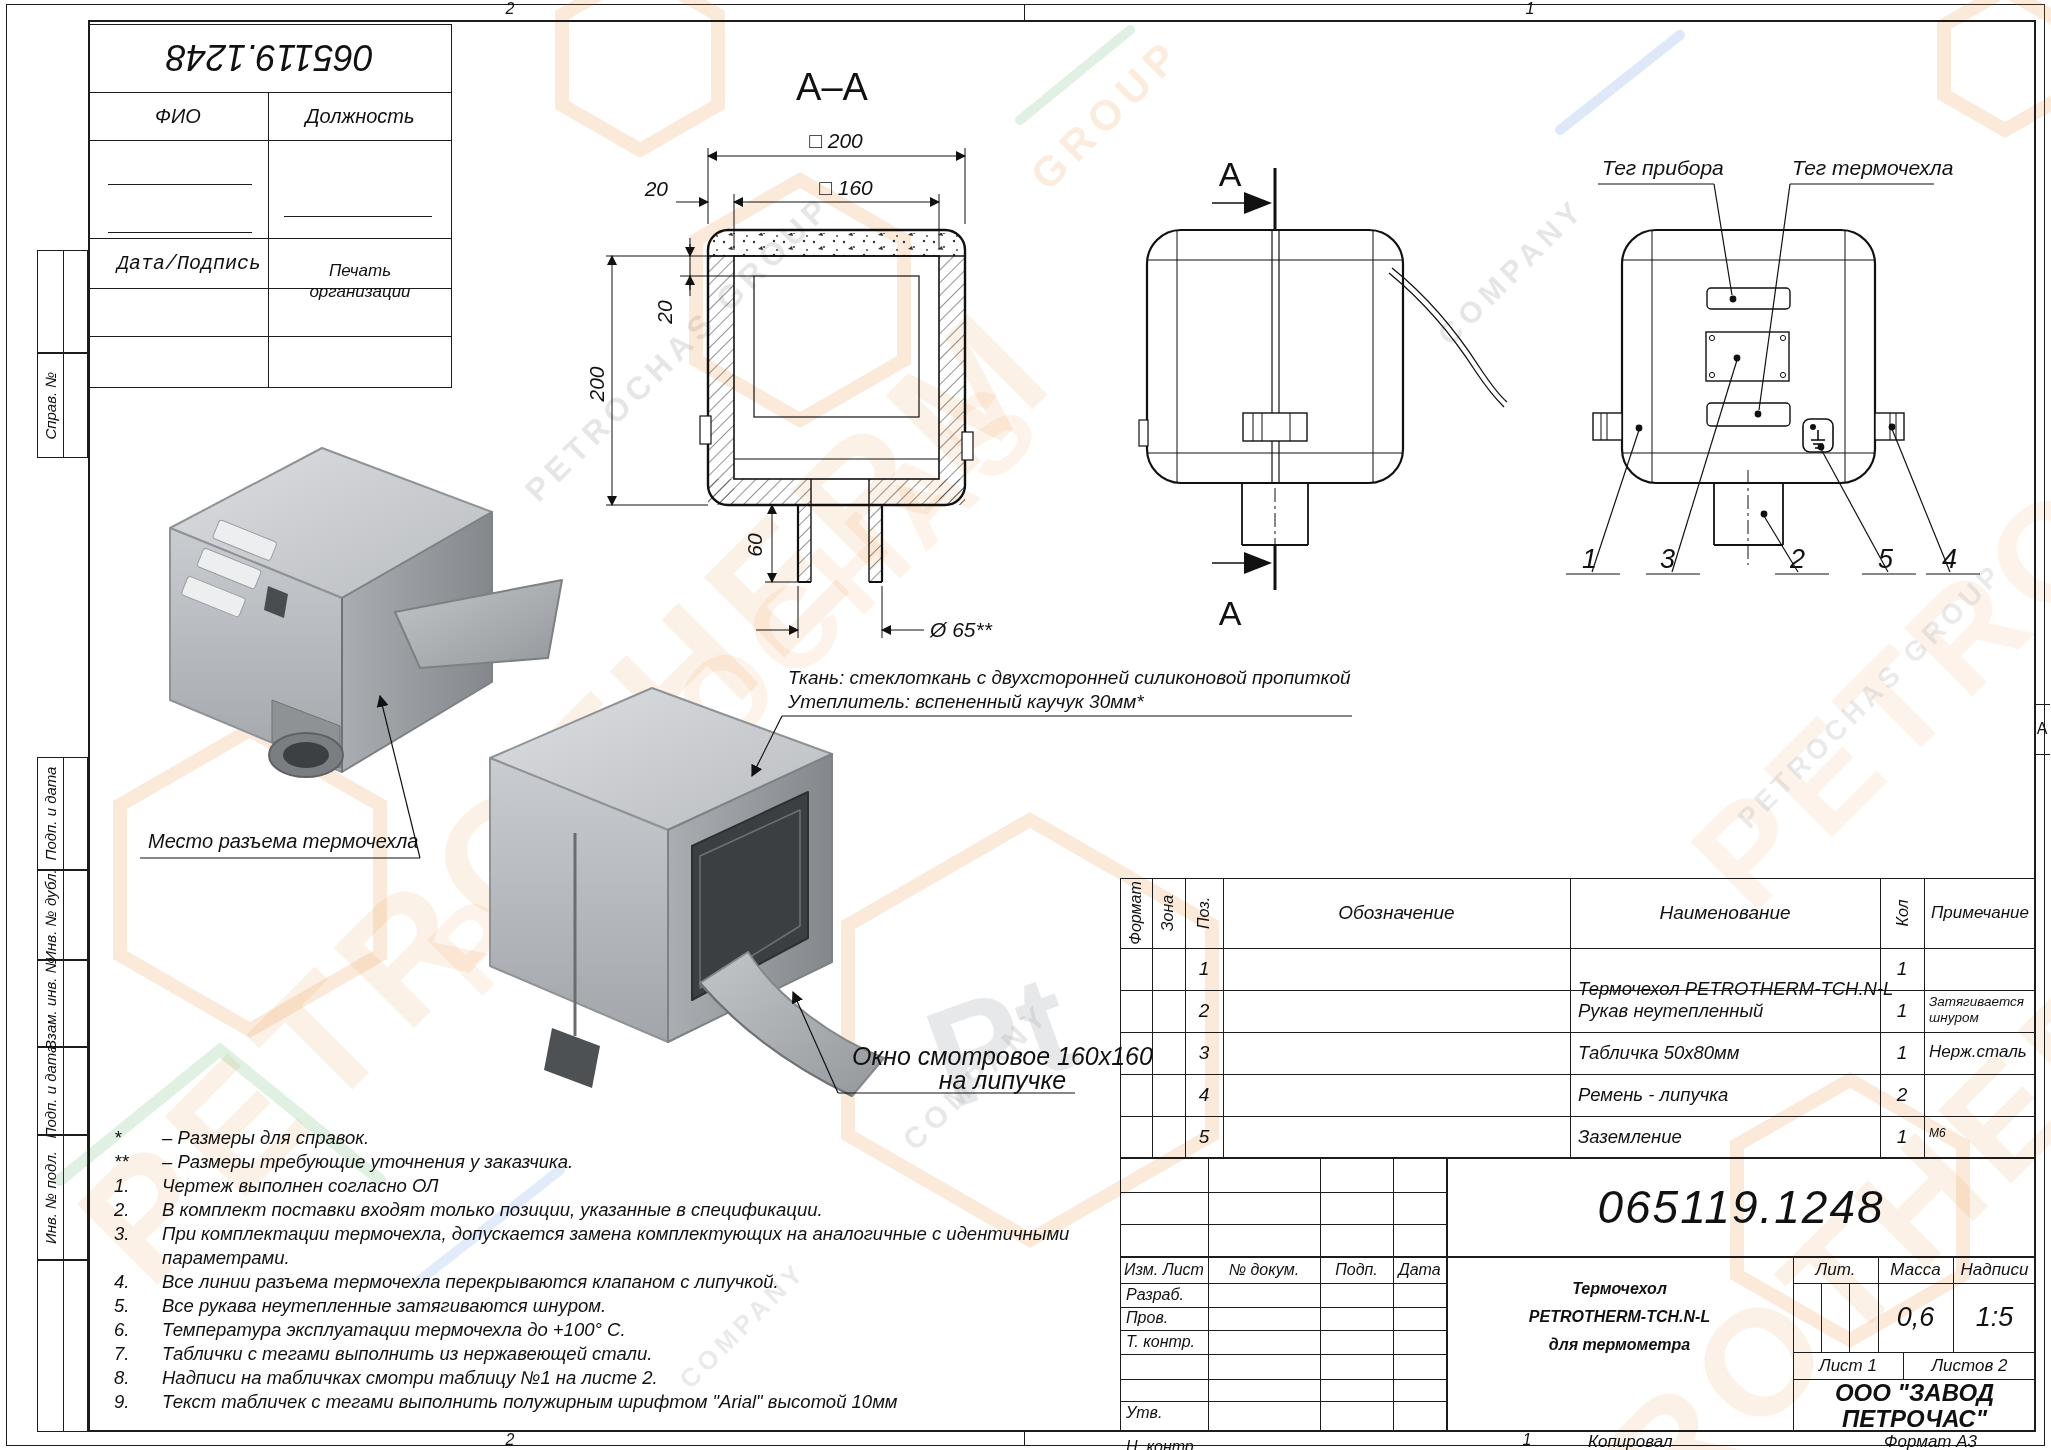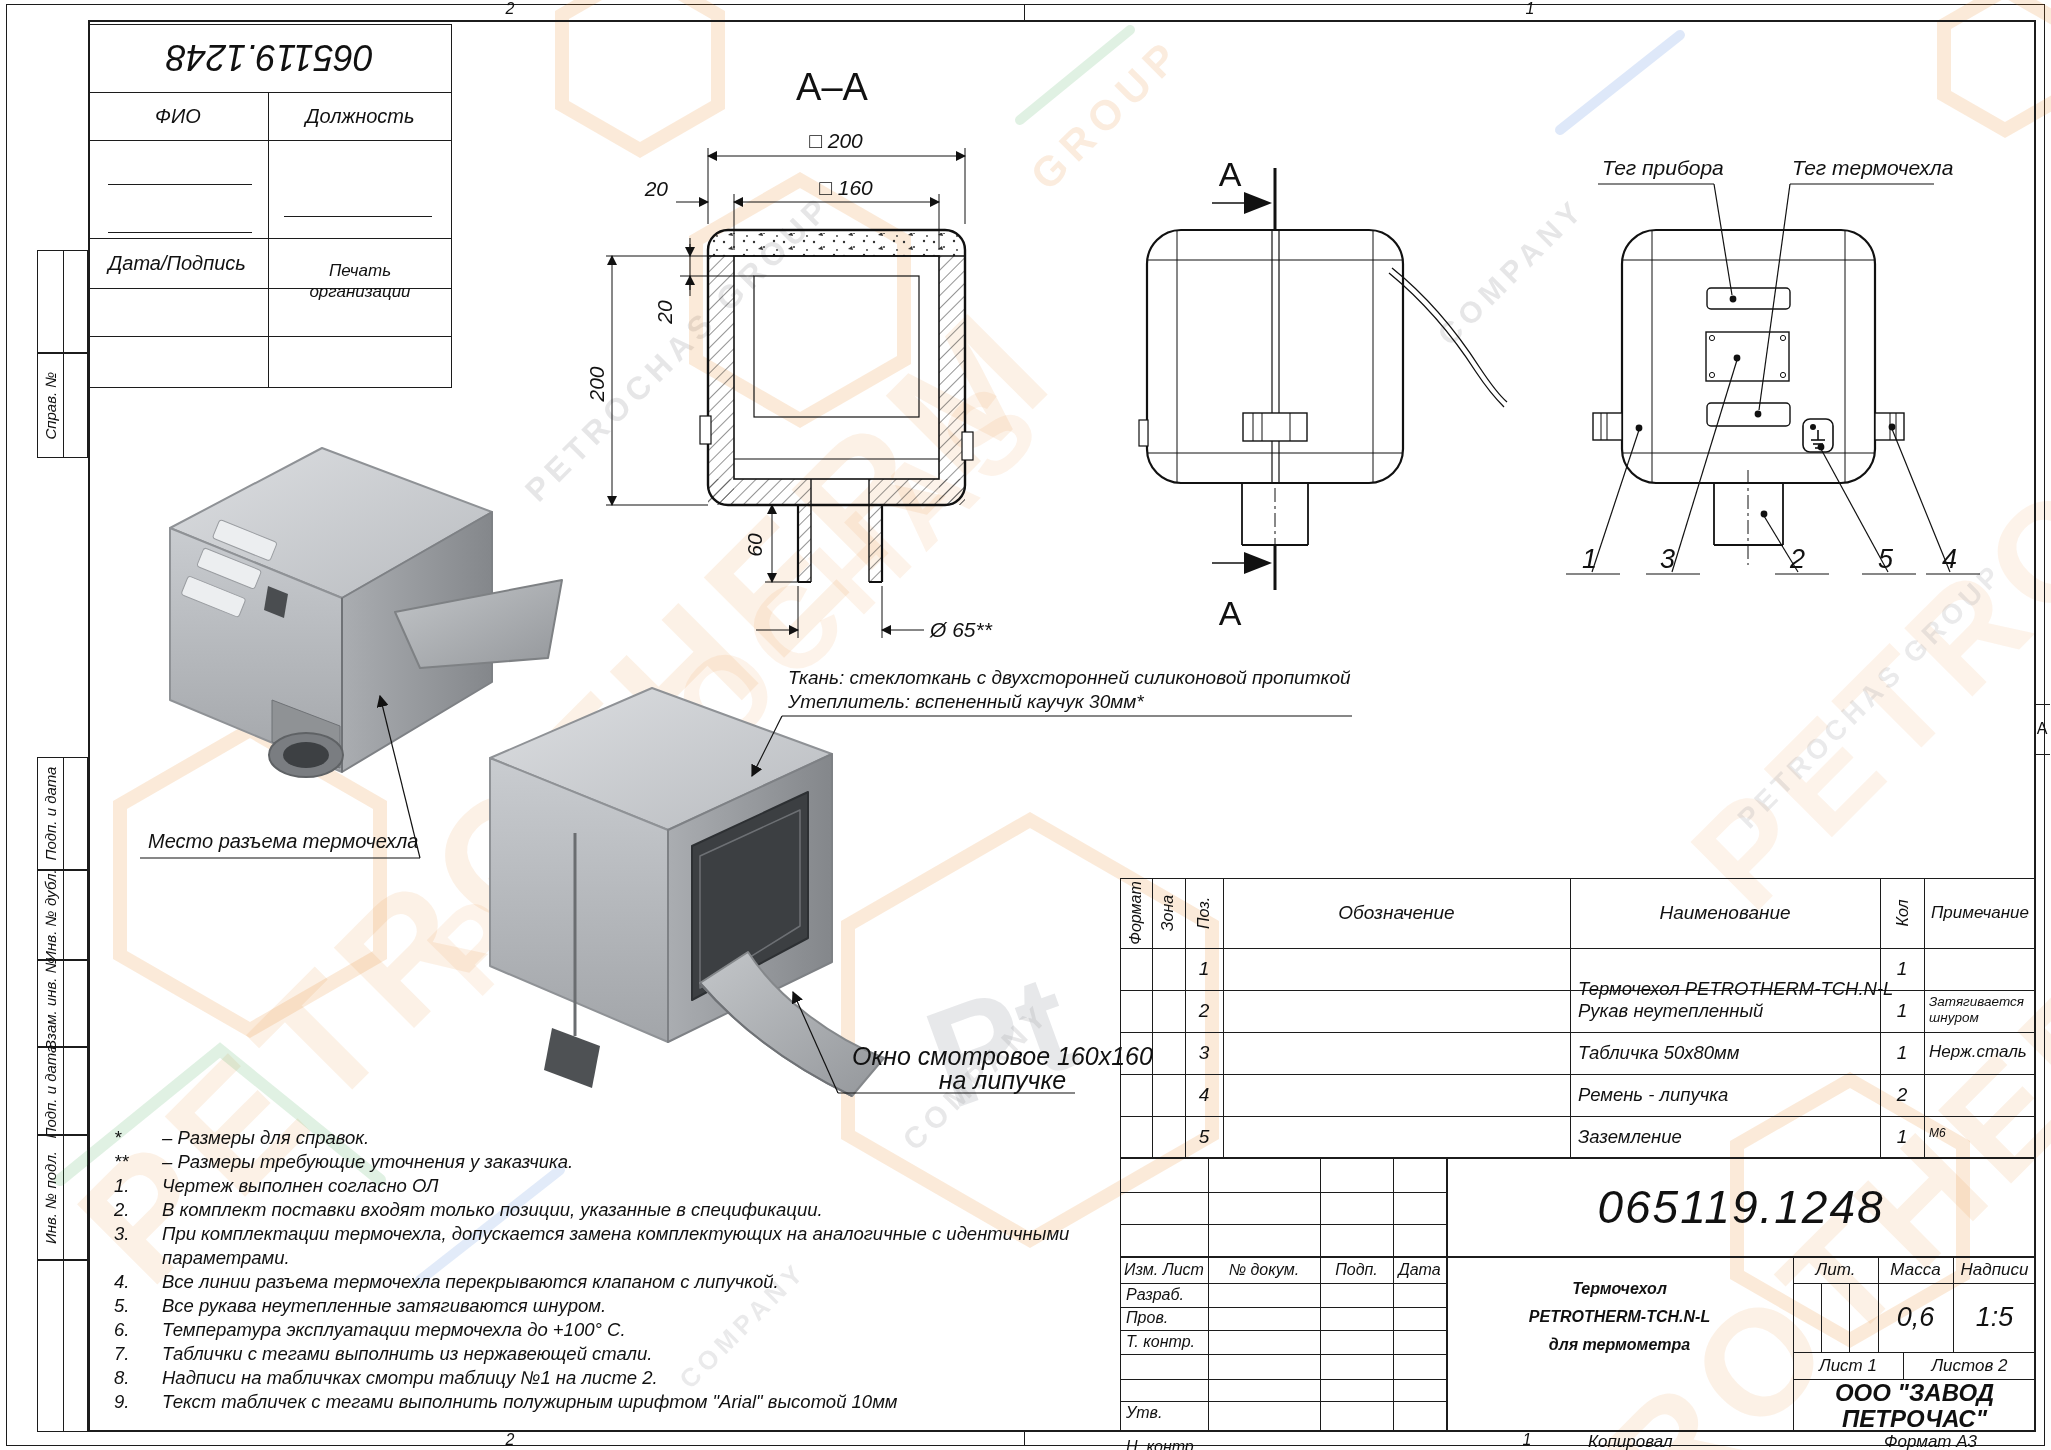--- a/index.html
+++ b/index.html
@@ -107,21 +107,21 @@
   <div class="ln z2" style="left:88px;top:336px;width:364px;height:1px;"></div>
   <div class="ln z2" style="left:268px;top:92px;width:1px;height:296px;"></div>
   <div class="t tc rot180 z2" style="left:88px;top:24px;width:364px;height:66px;font-size:36px;">
     <span>065119.1248</span>
     </div>
   <div class="t tc z2" style="left:88px;top:92px;width:180px;height:48px;font-size:20px;">ФИО</div>
   <div class="t tc z2" style="left:268px;top:92px;width:184px;height:48px;font-size:20px;">Должность</div>
   <div class="ln z2" style="left:108px;top:184px;width:144px;height:1px;"></div>
   <div class="ln z2" style="left:108px;top:232px;width:144px;height:1px;"></div>
   <div class="ln z2" style="left:284px;top:216px;width:148px;height:1px;"></div>
-  <div class="t tc z2" style="left:87px;top:238px;width:180px;height:50px;font-size:20px;">Дата/Подпись</div>
+  <div class="t tc z2" style="left:99px;top:238px;width:180px;height:50px;font-size:20px;font-family:Liberation Mono, monospace;">Дата/Подпись</div>
   <div class="t tc z2" style="left:268px;top:256px;width:184px;height:50px;font-size:17px;line-height:21px;flex-direction:column;">
     <span>Печать</span>
       <span>организации</span>
     </div>
 
   <svg class="z2" width="2051" height="1450" viewBox="0 0 2051 1450">
     <defs>
       <linearGradient id="gTop" x1="0" y1="0" x2="1" y2="1">
         <stop offset="0" stop-color="#dcdee1"></stop>
           <stop offset="1" stop-color="#b9bcc0"></stop>

